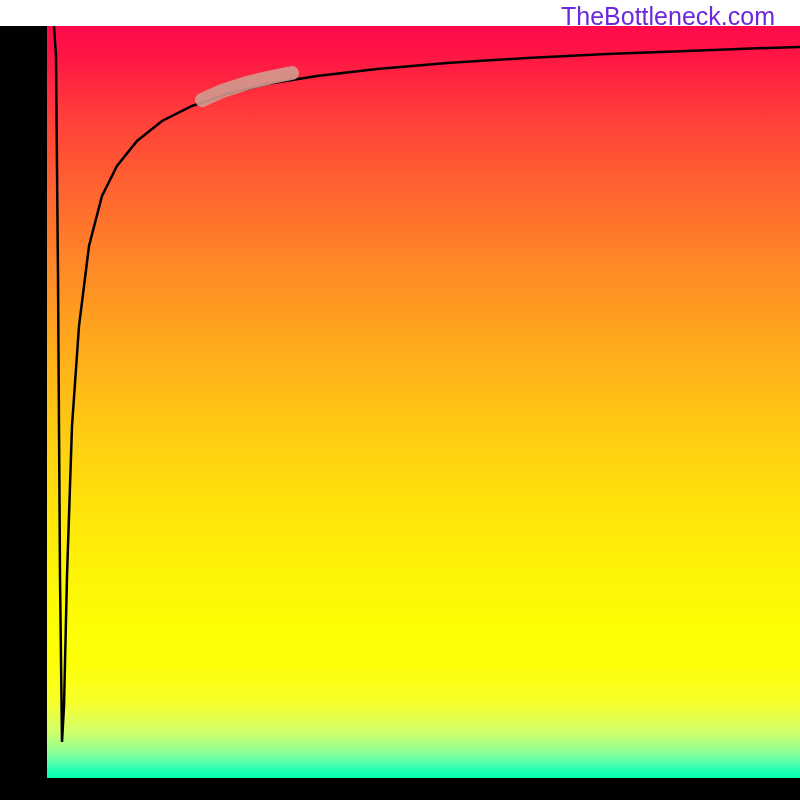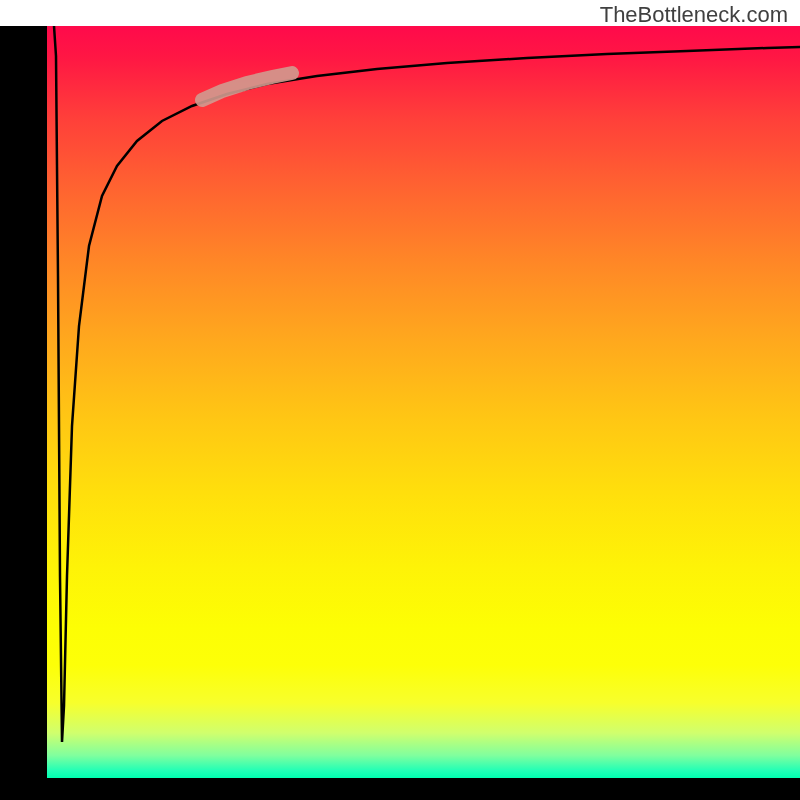--- a/index.html
+++ b/index.html
@@ -10,24 +10,24 @@
     body {
       width: 800px;
       height: 800px;
       background: #ffffff;
       position: relative;
       overflow: hidden;
     }
     .watermark {
       position: absolute;
       top: 2px;
-      right: 12px;
+      right: 25px;
       font-family: Arial, sans-serif;
-      font-size: 22px;
-      color: #404040;
+      font-size: 25px;
+      color: #6d28d9;
       z-index: 10;
     }
     .chart-container {
       position: absolute;
       left: 0;
       top: 0;
       width: 800px;
       height: 800px;
     }
     .axis-left {

